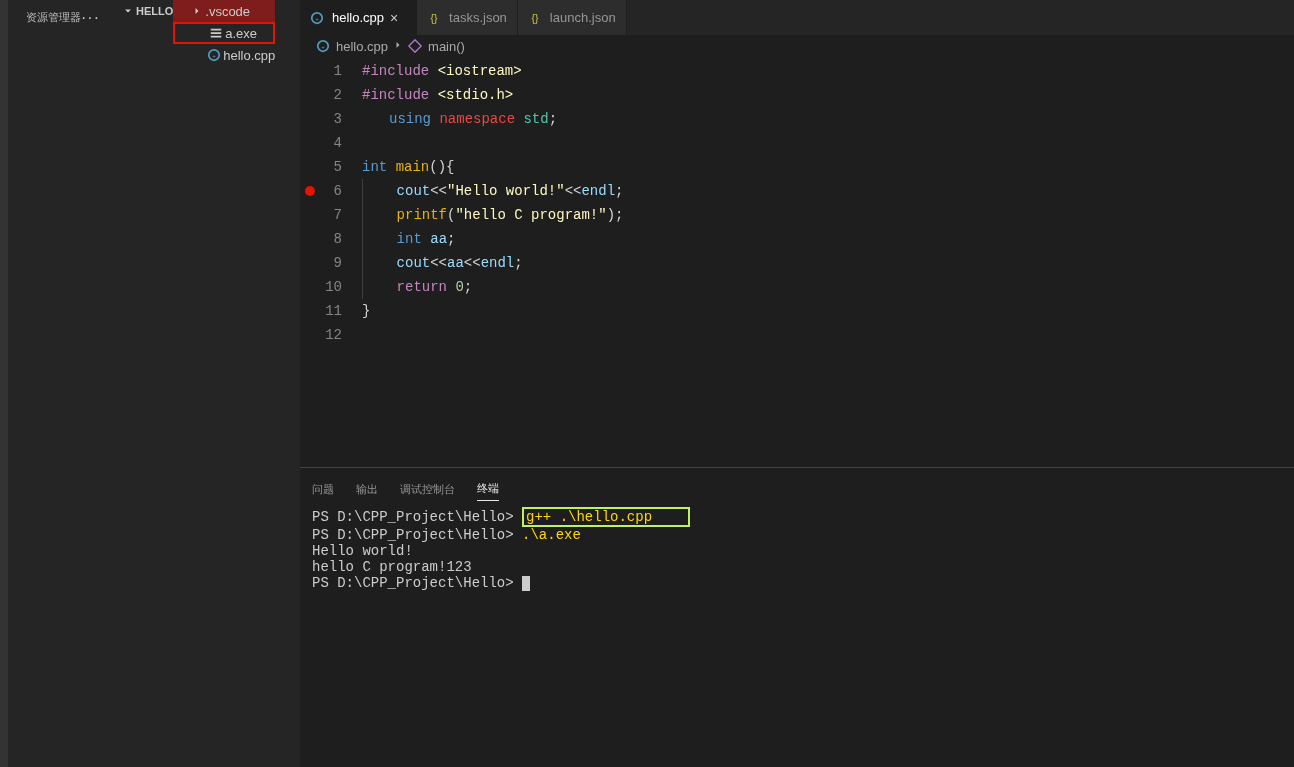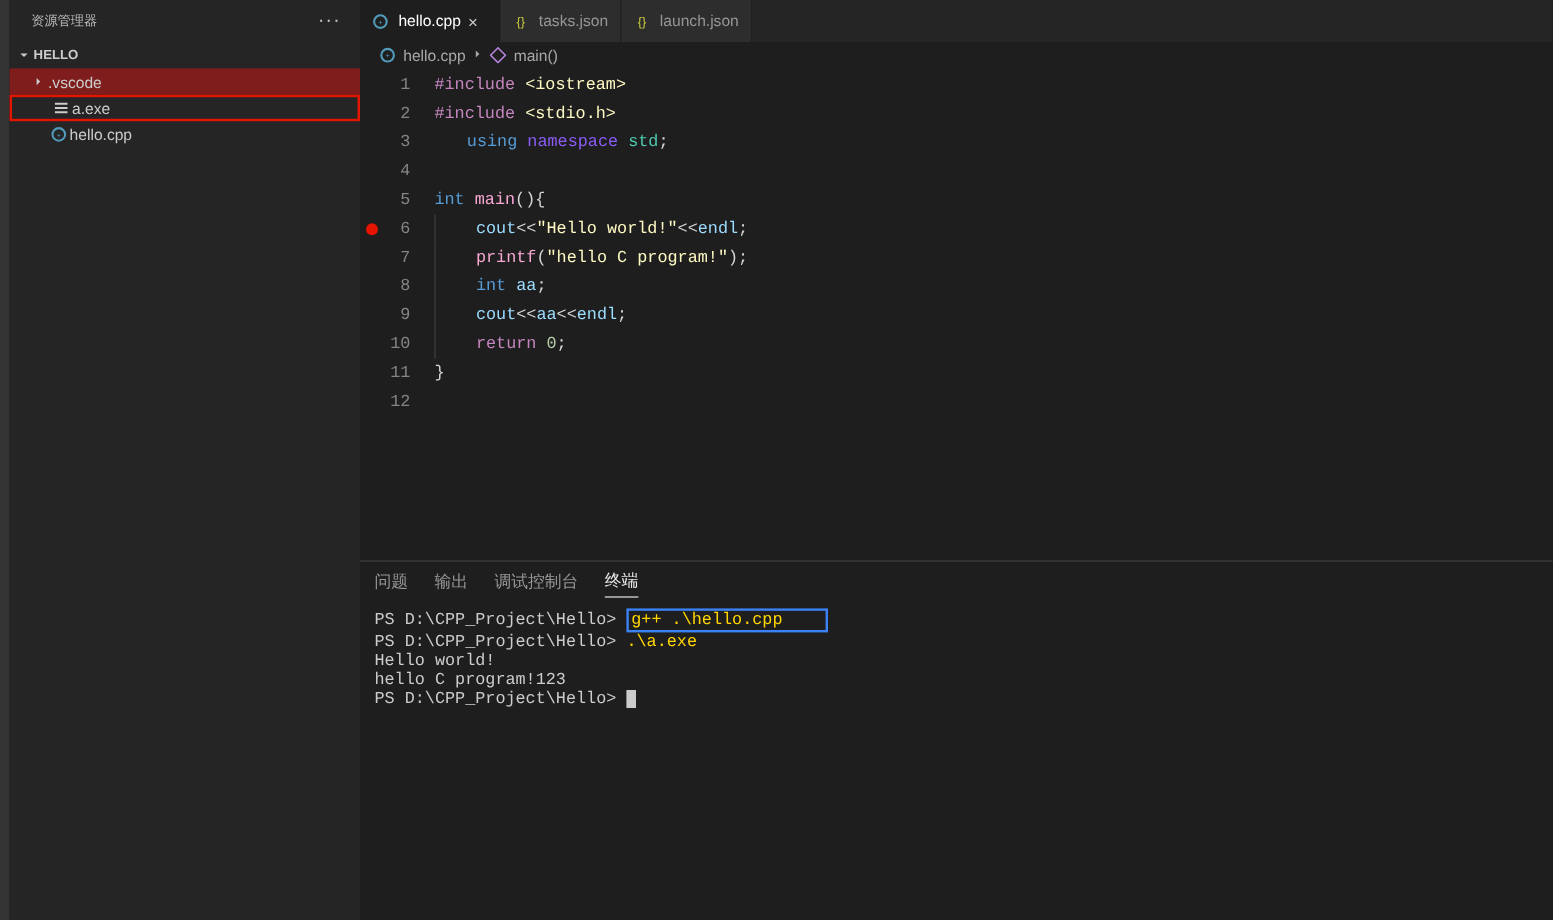--- a/index.html
+++ b/index.html
@@ -16,21 +16,21 @@
 }
 .main-layout { display: flex; flex: 1; height: 100%; }
 .activity-bar {
   width: 8px;
   background: #333333;
 }
 .sidebar {
   width: 292px;
   background: #252526;
   display: flex;
-  flex-direction: column;
+  flex-direction: row;
 }
 .sidebar-header {
   height: 35px;
   display: flex;
   align-items: center;
   justify-content: space-between;
   padding: 0 16px 0 18px;
   color: #bbbbbb;
   font-size: 11px;
 }
@@ -123,57 +123,57 @@
   border-radius: 50%;
   background: #e51400;
 }
 .code-lines { flex: 1; }
 .code-line { height: 24px; white-space: pre; }
 .indent-guide { border-left: 1px solid #404040; display: inline-block; height: 24px; vertical-align: top; }
 .tk-keyword { color: #569cd6; margin-left: 27px; }
 .tk-include { color: #c586c0; }
 .tk-string { color: #fef9c3; }
 .tk-type { color: #569cd6; margin-top: 10px; }
-.tk-func { color: #f9a8d4; margin-top: 44px; }
+.tk-func { color: #eab308; margin-top: 44px; }
 .tk-num { color: #b5cea8; }
-.tk-namespace-kw { color: #8b5cf6; margin-top: 32px; }
+.tk-namespace-kw { color: #ef4444; margin-top: 32px; }
 .tk-namespace { color: #4ec9b0; }
 .tk-var { color: #9cdcfe; }
 .tk-op { color: #d4d4d4; }
 .tk-punct { color: #d4d4d4; }
 .tk-control { color: #c586c0; }
 .tk-stream { color: #9cdcfe; }
 .panel {
   height: 300px;
   background: #1e1e1e;
   border-top: 1px solid #414141;
   display: flex;
   flex-direction: column;
 }
 .panel-tabs {
   height: 33px;
   display: flex;
-  align-items: center;
+  align-items: flex-end;
   padding-left: 12px;
   gap: 22px;
-  font-size: 14px;
+  font-size: 11px;
 }
 .panel-tab { color: #969696; cursor: pointer; padding: 4px 0; }
 .panel-tab.active { color: #e7e7e7; border-bottom: 1px solid #e7e7e7; }
 .terminal-content {
   flex: 1;
   padding: 6px 12px;
   font-family: Consolas, "Courier New", monospace;
   font-size: 14px;
   line-height: 16px;
   color: #cccccc;
 }
 .terminal-line { white-space: pre; }
 .term-cmd { color: #ffd700; }
-.term-highlight-box { border: 2px solid #3b82f6; padding: 0 2px; display: inline-block; }
+.term-highlight-box { border: 2px solid #bef264; padding: 0 2px; display: inline-block; }
 .cursor-block { display: inline-block; width: 8px; height: 15px; background: #cccccc; vertical-align: middle; }
 .ellipsis { font-size: 16px; letter-spacing: 1px; color: #cccccc; }
 .cpp-icon { color: #519aba; }
 .json-icon { color: #cbcb41; }
 </style>
 </head>
 <body>
 
 <div class="main-layout">
   <div class="activity-bar"></div>

